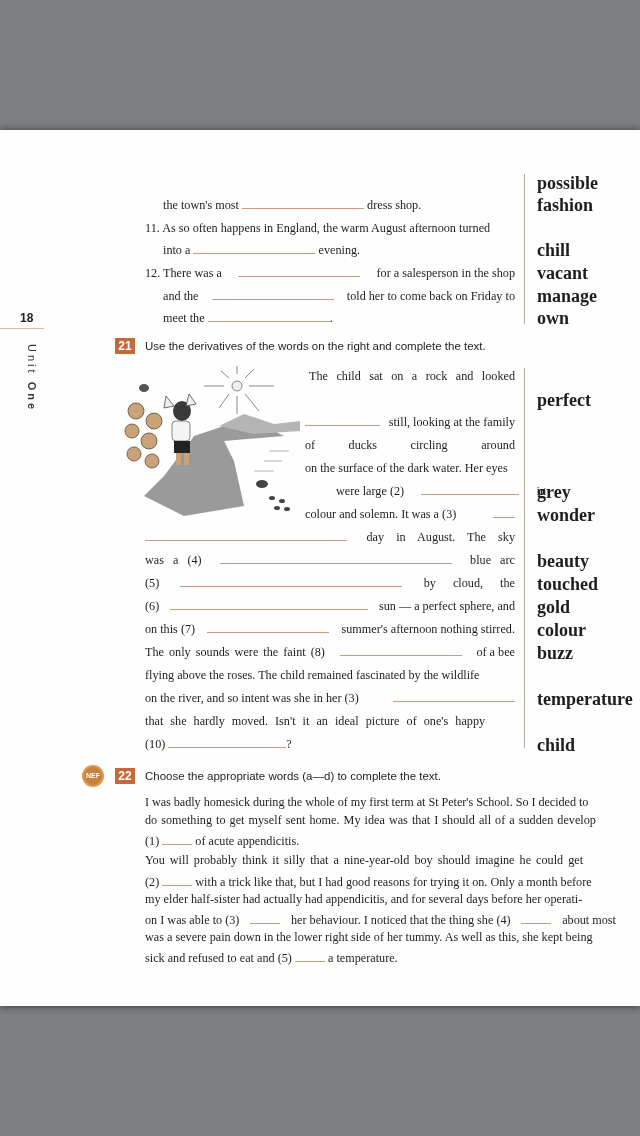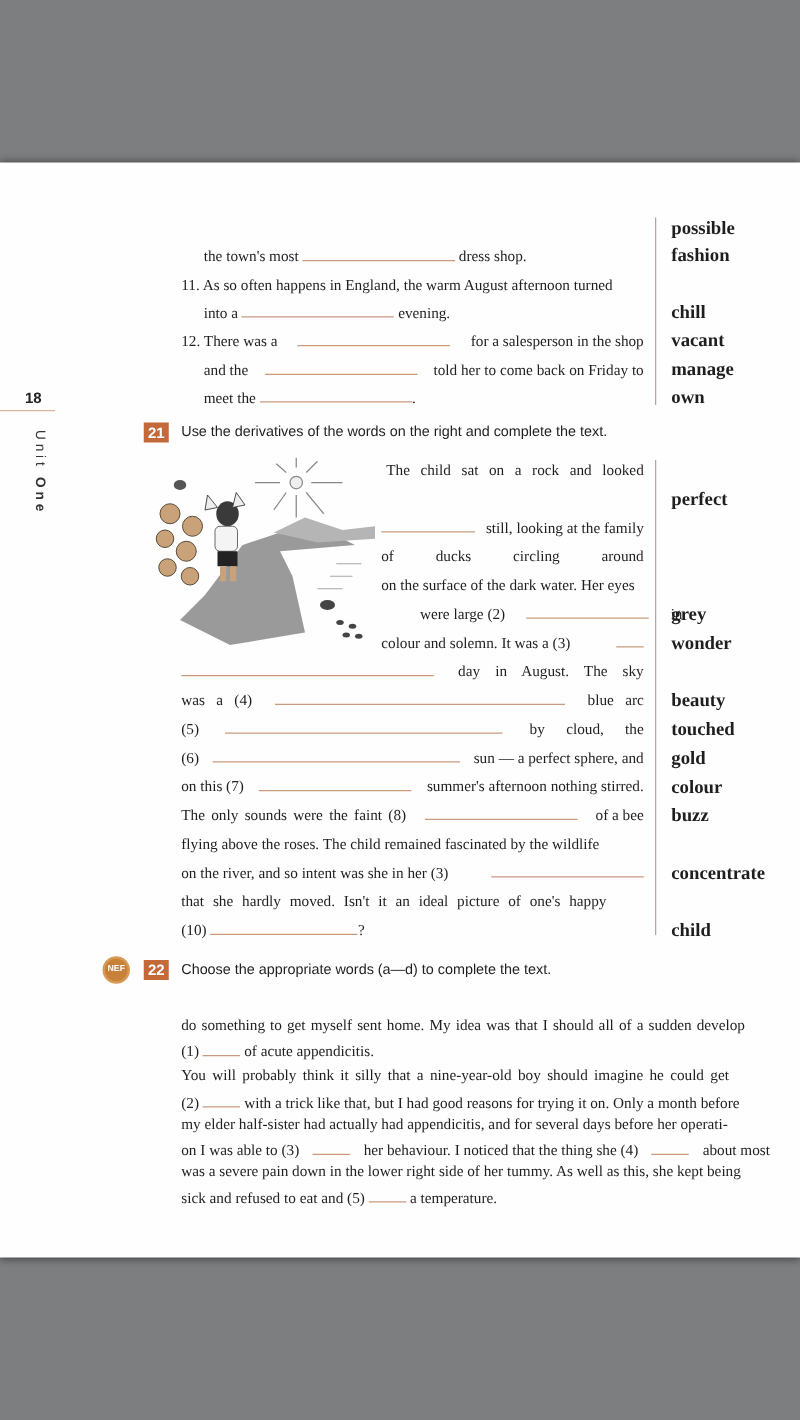--- a/index.html
+++ b/index.html
@@ -5,21 +5,21 @@
   * { box-sizing: border-box; margin: 0; padding: 0; }
   html, body { width: 640px; height: 1136px; overflow: hidden; }
   body { background: #7d7e80; font-family: "Liberation Serif", serif; color: #1e1e1e; position: relative; }
   .page { position: absolute; left: 0; top: 130px; width: 640px; height: 876px; background: #fefefe; box-shadow: 0 2px 6px rgba(0,0,0,0.35), 0 -2px 6px rgba(0,0,0,0.25); }
   .page-num { position: absolute; left: 20px; top: 181px; font-family: "Liberation Sans", sans-serif; font-weight: bold; font-size: 12px; color: #222; }
   .page-rule { position: absolute; left: 0; top: 198px; width: 44px; height: 1px; background: #d8b79a; }
   .unit-label { position: absolute; left: 26px; top: 214px; transform-origin: 0 0; transform: rotate(90deg) translateY(-100%); font-family: "Liberation Sans", sans-serif; font-size: 11px; letter-spacing: 3px; white-space: nowrap; color: #333; }
   .unit-label b { font-weight: bold; }
   .line { position: absolute; font-size: 12.2px; white-space: nowrap; line-height: 16px; }
   .blank { display: inline-block; border-bottom: 1px solid #c99a7e; height: 10px; vertical-align: baseline; }
-  .kw { position: absolute; left: 537px; font-weight: bold; font-size: 15px; line-height: 16px; }
+  .kw { position: absolute; left: 537px; font-weight: bold; font-size: 18px; line-height: 16px; }
   .divider { position: absolute; left: 524px; width: 1px; background: #b8a69a; }
   .ex-badge { position: absolute; width: 20px; height: 16px; background: #c4693a; color: #fff; font-family: "Liberation Sans", sans-serif; font-weight: bold; font-size: 12px; line-height: 16px; text-align: center; }
   .ex-title { position: absolute; font-family: "Liberation Sans", sans-serif; font-size: 11.5px; line-height: 16px; white-space: nowrap; }
   .just { display: flex; justify-content: space-between; align-items: baseline; }
   .nef { position: absolute; left: 84px; top: 637px; width: 18px; height: 18px; border-radius: 50%; background: #c7813a; color: #fff; font-family: "Liberation Sans", sans-serif; font-size: 7px; font-weight: bold; text-align: center; line-height: 18px; box-shadow: 0 0 0 2px #d79a55; }
   .illus { position: absolute; left: 124px; top: 236px; width: 176px; height: 160px; }
 </style>
 </head>
 <body>
 
@@ -208,31 +208,32 @@
   <span class="kw" style="top:515px">buzz</span>
 
   <div class="line" style="left:145px;top:537px;"><span>flying above the roses. The child remained fascinated by the wildlife</span></div>
 
   <div class="line" style="left:145px;top:560px;width:370px;">
       <div class="just">
         <span>on the river, and so intent was she in her (3)</span>
         <span class="blank" style="width:122px"></span>
       </div>
     </div>
-  <span class="kw" style="top:561px">concentrate</span>
+  <span class="kw" style="top:561px">temperature</span>
 
   <div class="line" style="left:145px;top:583px;width:370px;"><span style="word-spacing:4px;">that she hardly moved. Isn't it an ideal picture of one's happy</span></div>
 
   <div class="line" style="left:145px;top:606px;"><span>(10)</span> <span class="blank" style="width:118px"></span><span>?</span></div>
   <span class="kw" style="top:607px">child</span>
 
   <div class="nef">NEF</div>
   <div class="ex-badge" style="left:115px;top:638px;">22</div>
   <div class="ex-title" style="left:145px;top:638px;">Choose the appropriate words (a—d) to complete the text.</div>
 
+  <div class="line" style="left:145px;top:664px;"><span style="letter-spacing:-0.05px;">I was badly homesick during the whole of my first term at St Peter's School. So I decided to</span></div>
   <div class="line" style="left:145px;top:682px;"><span style="word-spacing:1px;">do something to get myself sent home. My idea was that I should all of a sudden develop</span></div>
   <div class="line" style="left:145px;top:703px;"><span>(1)</span> <span class="blank" style="width:30px"></span> <span>of acute appendicitis.</span></div>
   <div class="line" style="left:145px;top:722px;"><span style="word-spacing:2px;">You will probably think it silly that a nine-year-old boy should imagine he could get</span></div>
   <div class="line" style="left:145px;top:744px;"><span>(2)</span> <span class="blank" style="width:30px"></span> <span>with a trick like that, but I had good reasons for trying it on. Only a month before</span></div>
   <div class="line" style="left:145px;top:761px;"><span>my elder half-sister had actually had appendicitis, and for several days before her operati-</span></div>
   <div class="line" style="left:145px;top:782px;width:471px;">
       <div class="just">
         <span>on I was able to (3)</span>
         <span class="blank" style="width:30px"></span>
         <span>her behaviour. I noticed that the thing she (4)</span>

